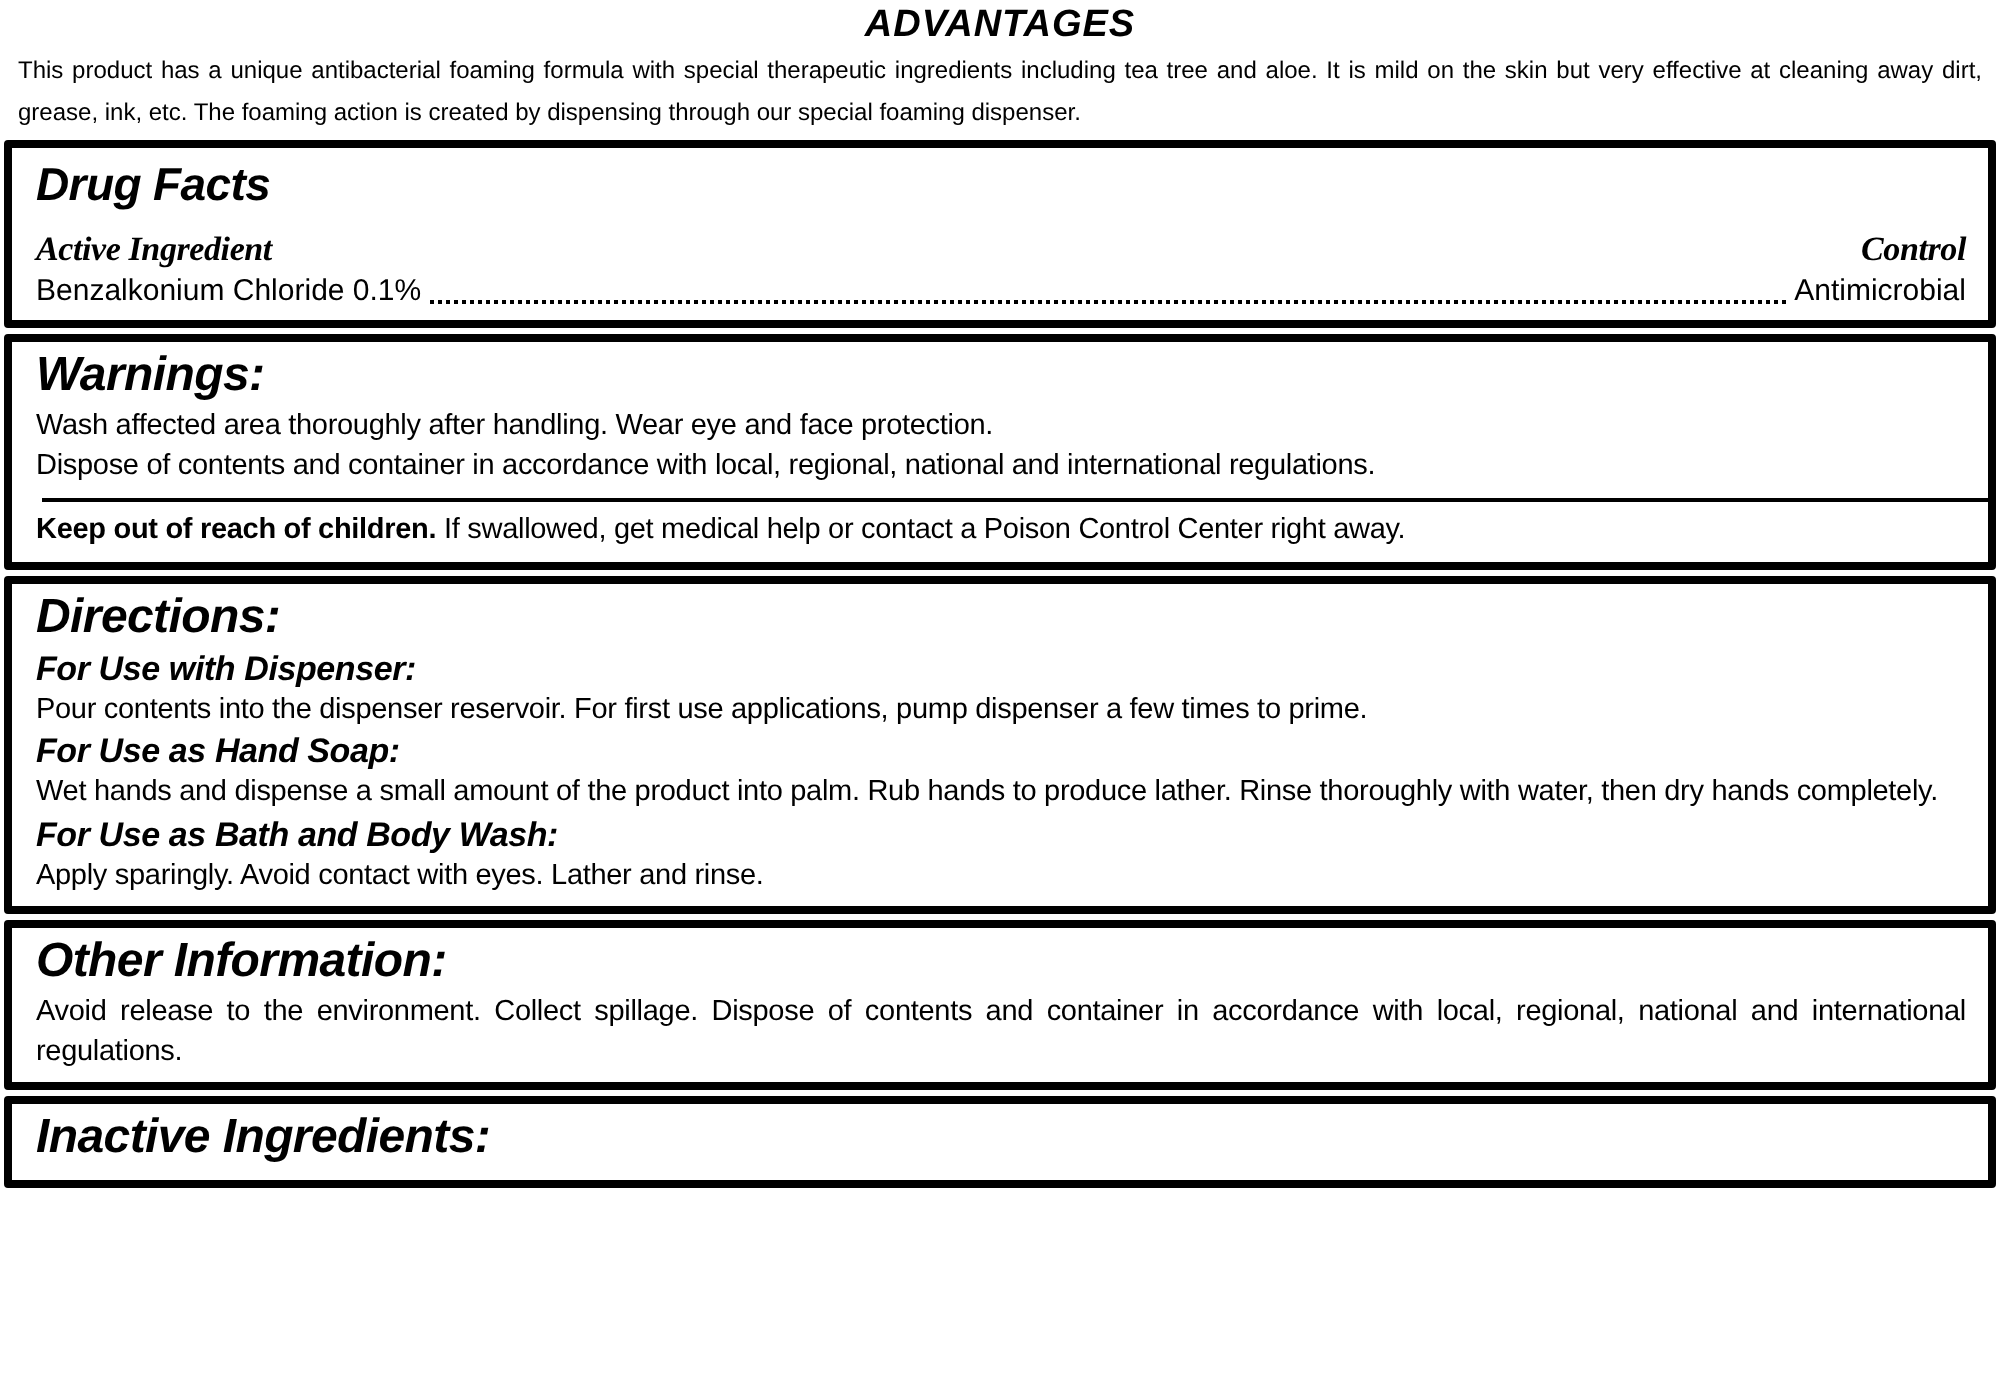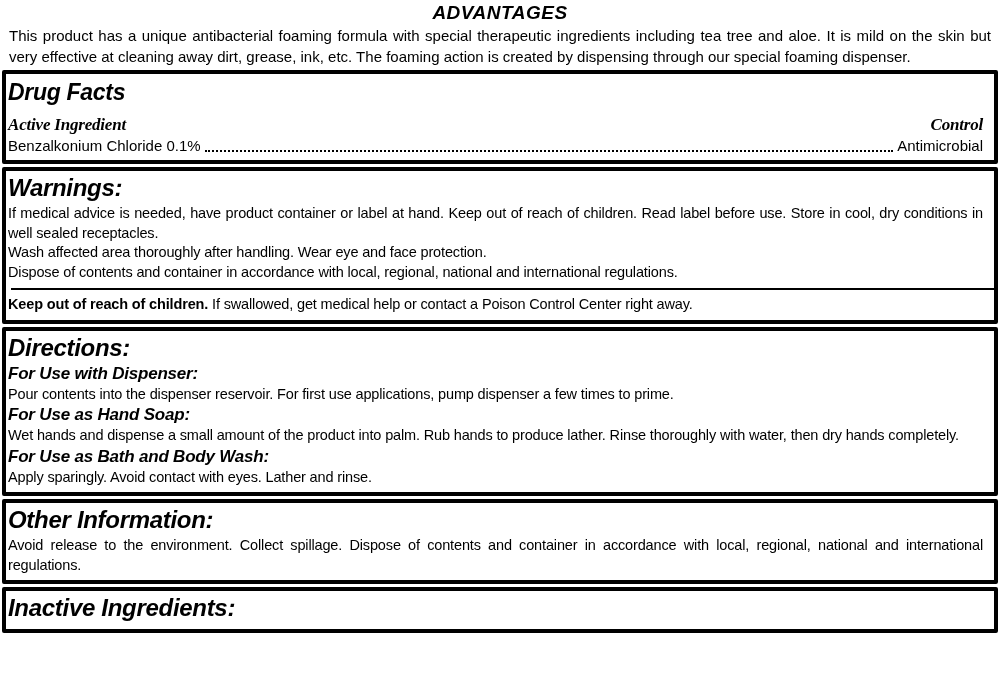--- a/index.html
+++ b/index.html
@@ -13,31 +13,31 @@
   .label-root { width: 1000px; }
 
   
   .advantages-title {
     text-align: center;
     font-weight: bold; font-style: italic;
     font-size: 19px; line-height: 22px;
     margin: 2px 0 1px 0; letter-spacing: 0.5px;
   }
   .intro {
-    font-size: 15px; line-height: 21px;
+    font-size: 12px; line-height: 21px;
     margin: 0; padding: 0 9px;
     text-align: justify;
   }
 
   
   .box {
     border: 4px solid #000;
     border-radius: 2px;
     margin: 3px 2px 0 2px;
-    padding: 2px 11px 5px 2px;
+    padding: 2px 11px 5px 12px;
   }
 
   
   .df-title {
     font-size: 23px; font-weight: bold; font-style: italic;
     margin: 3px 0 9px 0; letter-spacing: -0.3px;
   }
   .ai-row {
     display: flex; justify-content: space-between; align-items: baseline;
     font-size: 17px; font-weight: bold; font-style: italic;
@@ -92,21 +92,20 @@
     <div class="leader-row">
       <span>Benzalkonium Chloride 0.1%</span>
       <div class="leader"></div>
       <span>Antimicrobial</span>
     </div>
   </div>
 
 
   <div class="box">
     <div class="sec-heading">Warnings:</div>
-    <p class="body-text just">If medical advice is needed, have product container or label at hand. Keep out of reach of children. Read label before use. Store in cool, dry conditions in well sealed receptacles.</p>
     <p class="body-text">Wash affected area thoroughly after handling. Wear eye and face protection.</p>
     <p class="body-text">Dispose of contents and container in accordance with local, regional, national and international regulations.</p>
     <hr class="thin-rule">
     <p class="body-text">
       <span class="lead-bold">Keep out of reach of children.</span>
       <span>If swallowed, get medical help or contact a Poison Control Center right away.</span>
     </p>
   </div>
 
   <div class="box">

